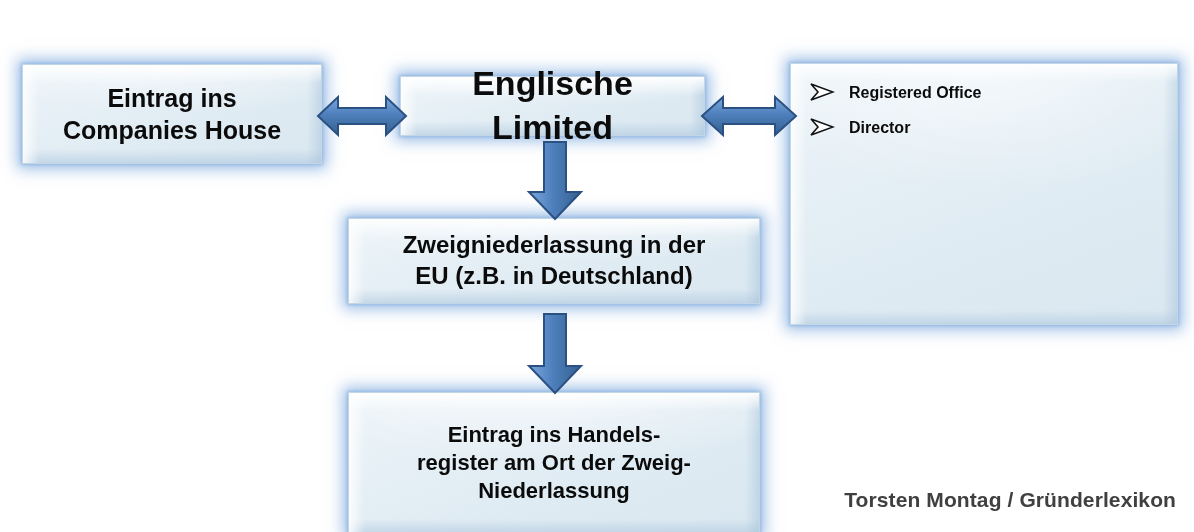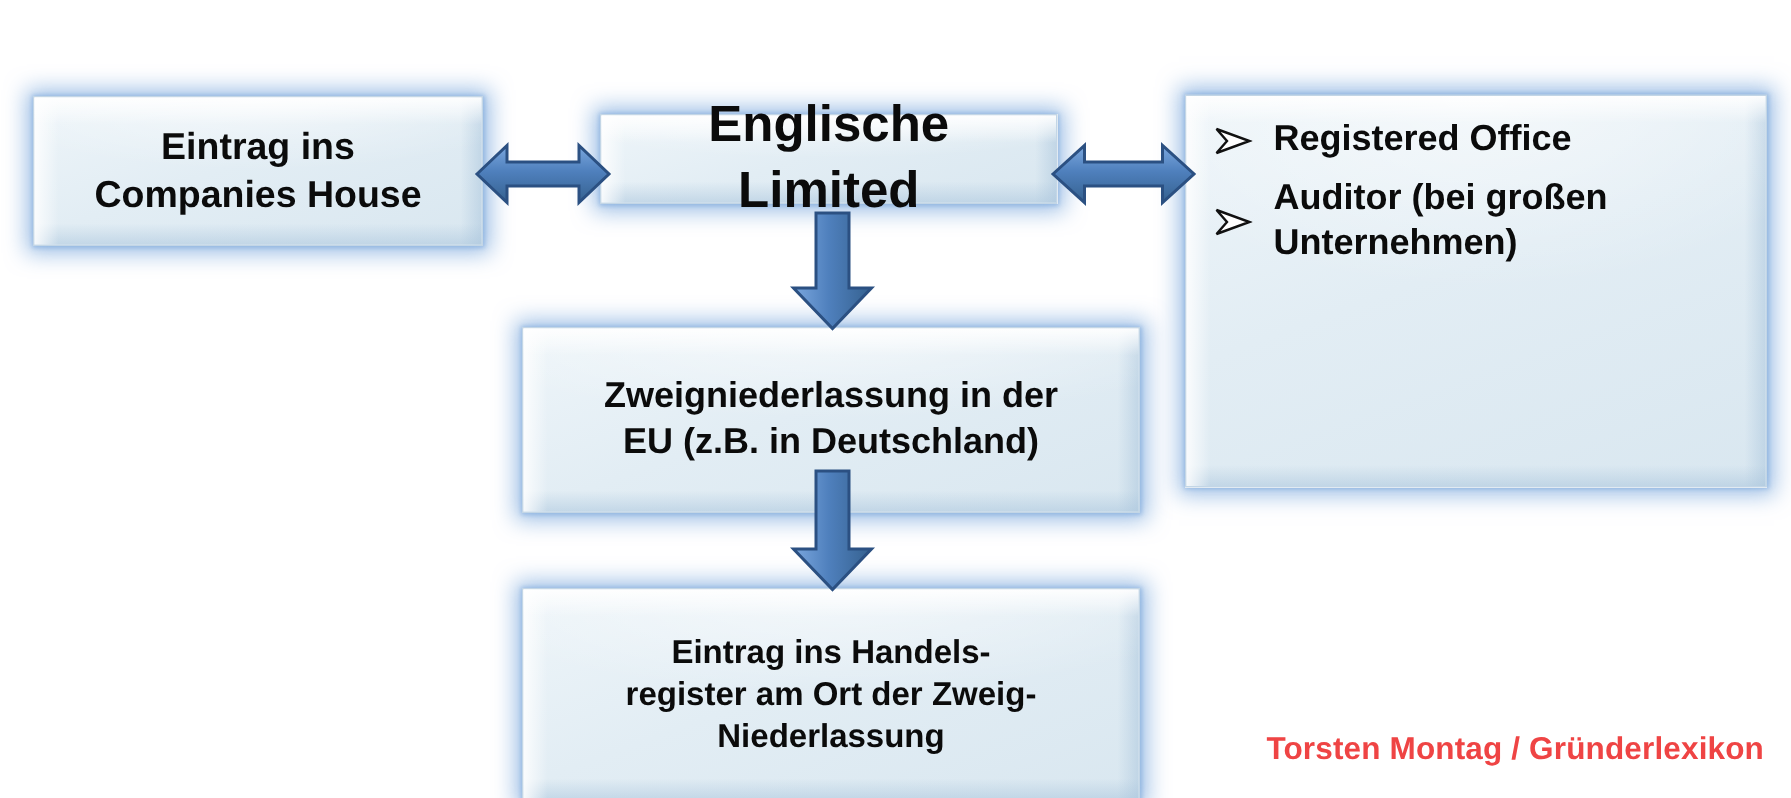--- a/index.html
+++ b/index.html
@@ -69,38 +69,38 @@
   
   #box-companies-house { left: 22px;  top: 28px;  width: 300px; height: 100px; }
   #box-companies-house .content { font-size: 25px; }
 
   #box-englische-limited { left: 400px; top: 40px; width: 305px; height: 60px; }
   #box-englische-limited .content { font-size: 34px; }
 
   #box-roles { left: 790px; top: 27px; width: 388px; height: 262px;
                display: block; padding: 14px 0 0 0; }
 
-  #box-zweigniederlassung { left: 348px; top: 182px; width: 412px; height: 124px; }
+  #box-zweigniederlassung { left: 348px; top: 182px; width: 412px; height: 86px; }
   #box-zweigniederlassung .content { font-size: 24px; }
 
   #box-handelsregister { left: 348px; top: 356px; width: 412px; height: 142px; }
   #box-handelsregister .content { font-size: 22px; }
 
   
   .role-list {
     position: relative;
     z-index: 2;
     list-style: none;
     margin: 0;
     padding: 0 0 0 18px;
   }
   .role-item {
     display: flex;
-    align-items: center;
-    font-size: 24px;
+    align-items: flex-end;
+    font-size: 16px;
     font-weight: bold;
     color: #0b0b0b;
     line-height: 1.0;
     margin-bottom: 10px;
   }
   .role-bullet {
     flex: 0 0 auto;
     width: 40px;
     display: flex;
     align-items: center;
@@ -123,21 +123,21 @@
   #arrow-top-vertical     { left: 524px; top: 104px; width: 62px;  height: 82px; }
   #arrow-bottom-vertical  { left: 524px; top: 276px; width: 62px;  height: 84px; }
 
   
   #credit {
     position: absolute;
     right: 18px;
     top: 452px;
     font-size: 21px;
     font-weight: bold;
-    color: #ef4444;
+    color: #404040;
     letter-spacing: 0.1px;
     white-space: nowrap;
   }
 </style>
 </head>
 <body>
 
 <div id="canvas">
 
   <div class="box" id="box-companies-house">
@@ -187,22 +187,21 @@
           </svg>
         </span>
         <span class="role-text">Registered Office</span>
       </li>
       <li class="role-item">
         <span class="role-bullet">
           <svg viewBox="0 0 26 22" width="26" height="22" aria-hidden="true">
             <path d="M2,3 L24,11 L2,19 L9,11 Z" fill="#ffffff" stroke="#111111" stroke-width="1.6" stroke-linejoin="miter"></path>
           </svg>
         </span>
-        <span class="role-text">Auditor (bei großen
-Unternehmen)</span>
+        <span class="role-text">Director</span>
       </li>
     </ul>
   </div>
 
   <div class="arrow" id="arrow-top-vertical">
     <svg viewBox="0 0 62 82" width="62" height="82" aria-hidden="true">
       <defs>
         <linearGradient id="vgrad1" x1="0" y1="0" x2="1" y2="0">
           <stop offset="0%" stop-color="#7ba7de"></stop>
           <stop offset="45%" stop-color="#4f80bd"></stop>

